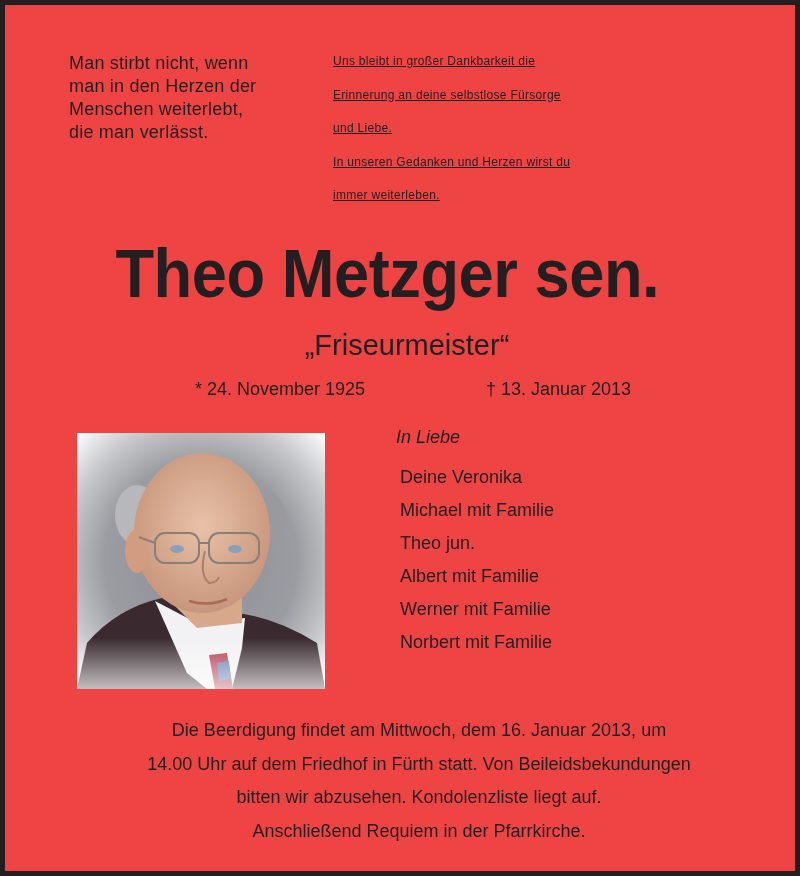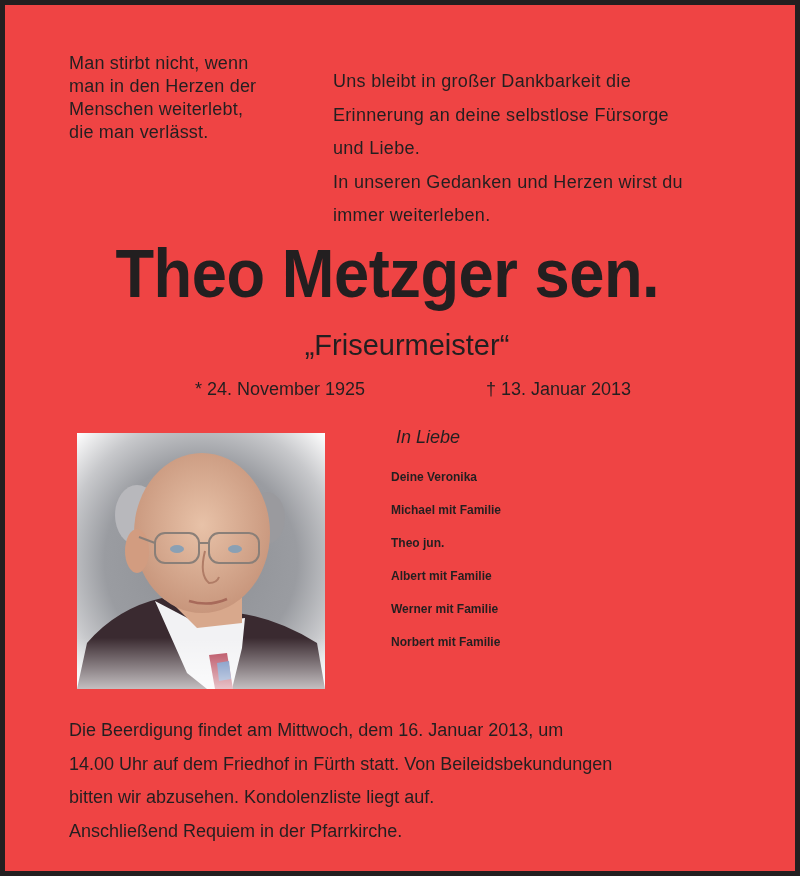--- a/index.html
+++ b/index.html
@@ -5,37 +5,37 @@
   html, body { margin:0; padding:0; }
   body { width:800px; height:876px; background:#fff; }
   .frame {
     position:absolute; left:0; top:0; width:800px; height:876px;
     box-sizing:border-box; border:5px solid #231f20; background:#ef4444;
     font-family:"Liberation Sans", sans-serif; color:#231f20;
     overflow:hidden;
   }
   .abs { position:absolute; }
   .quote-left { left:64px; top:47px; width:240px; font-size:18px; line-height:23px; letter-spacing:0.2px; }
-  .quote-right { left:328px; top:60px; width:440px; font-size:18px; line-height:33.5px; letter-spacing:0.3px; }
+  .quote-right { left:328px; top:40px; width:440px; font-size:12px; line-height:33.5px; letter-spacing:0.3px;text-decoration:underline; }
   .quote-right div, .quote-left div { white-space:nowrap; }
   .name { left:0; width:800px; top:228px; text-align:center; font-size:68px; font-weight:bold; line-height:80px; letter-spacing:-0.5px; transform:scaleX(0.93); transform-origin:center; }
   .name span { position:relative; left:-19px; }
   .profession { left:0; width:800px; top:322px; text-align:center; font-size:29px; line-height:36px; }
   .profession span { position:relative; left:2px; }
   .dates { top:372px; font-size:18px; line-height:24px; }
   .birth { left:190px; }
   .death { left:481px; }
   .photo { left:72px; top:428px; width:248px; height:256px;
     background: radial-gradient(ellipse at 50% 50%, #8d8f94 0%, #9a9ca1 55%, #c7c8cb 78%, #ffffff 100%);
   }
   .love-intro { left:391px; top:420px; font-size:18px; line-height:24px;font-style:italic; }
-  .signers { left:386px; top:456px; font-size:12px; font-weight:bold; line-height:33px; }
+  .signers { left:395px; top:456px; font-size:18px; font-weight:normal; line-height:33px; }
   .signers div { white-space:nowrap; }
   .funeral { left:64px; top:709px; width:700px; font-size:18px; line-height:33.5px; }
-  .funeral div { white-space:nowrap; }
+  .funeral div { white-space:nowrap;text-align:center; }
 </style>
 </head>
 <body>
 
 <div class="frame">
 
   <div class="abs quote-left">
     <div>Man stirbt nicht, wenn</div>
     <div>man in den Herzen der</div>
     <div>Menschen weiterlebt,</div>

